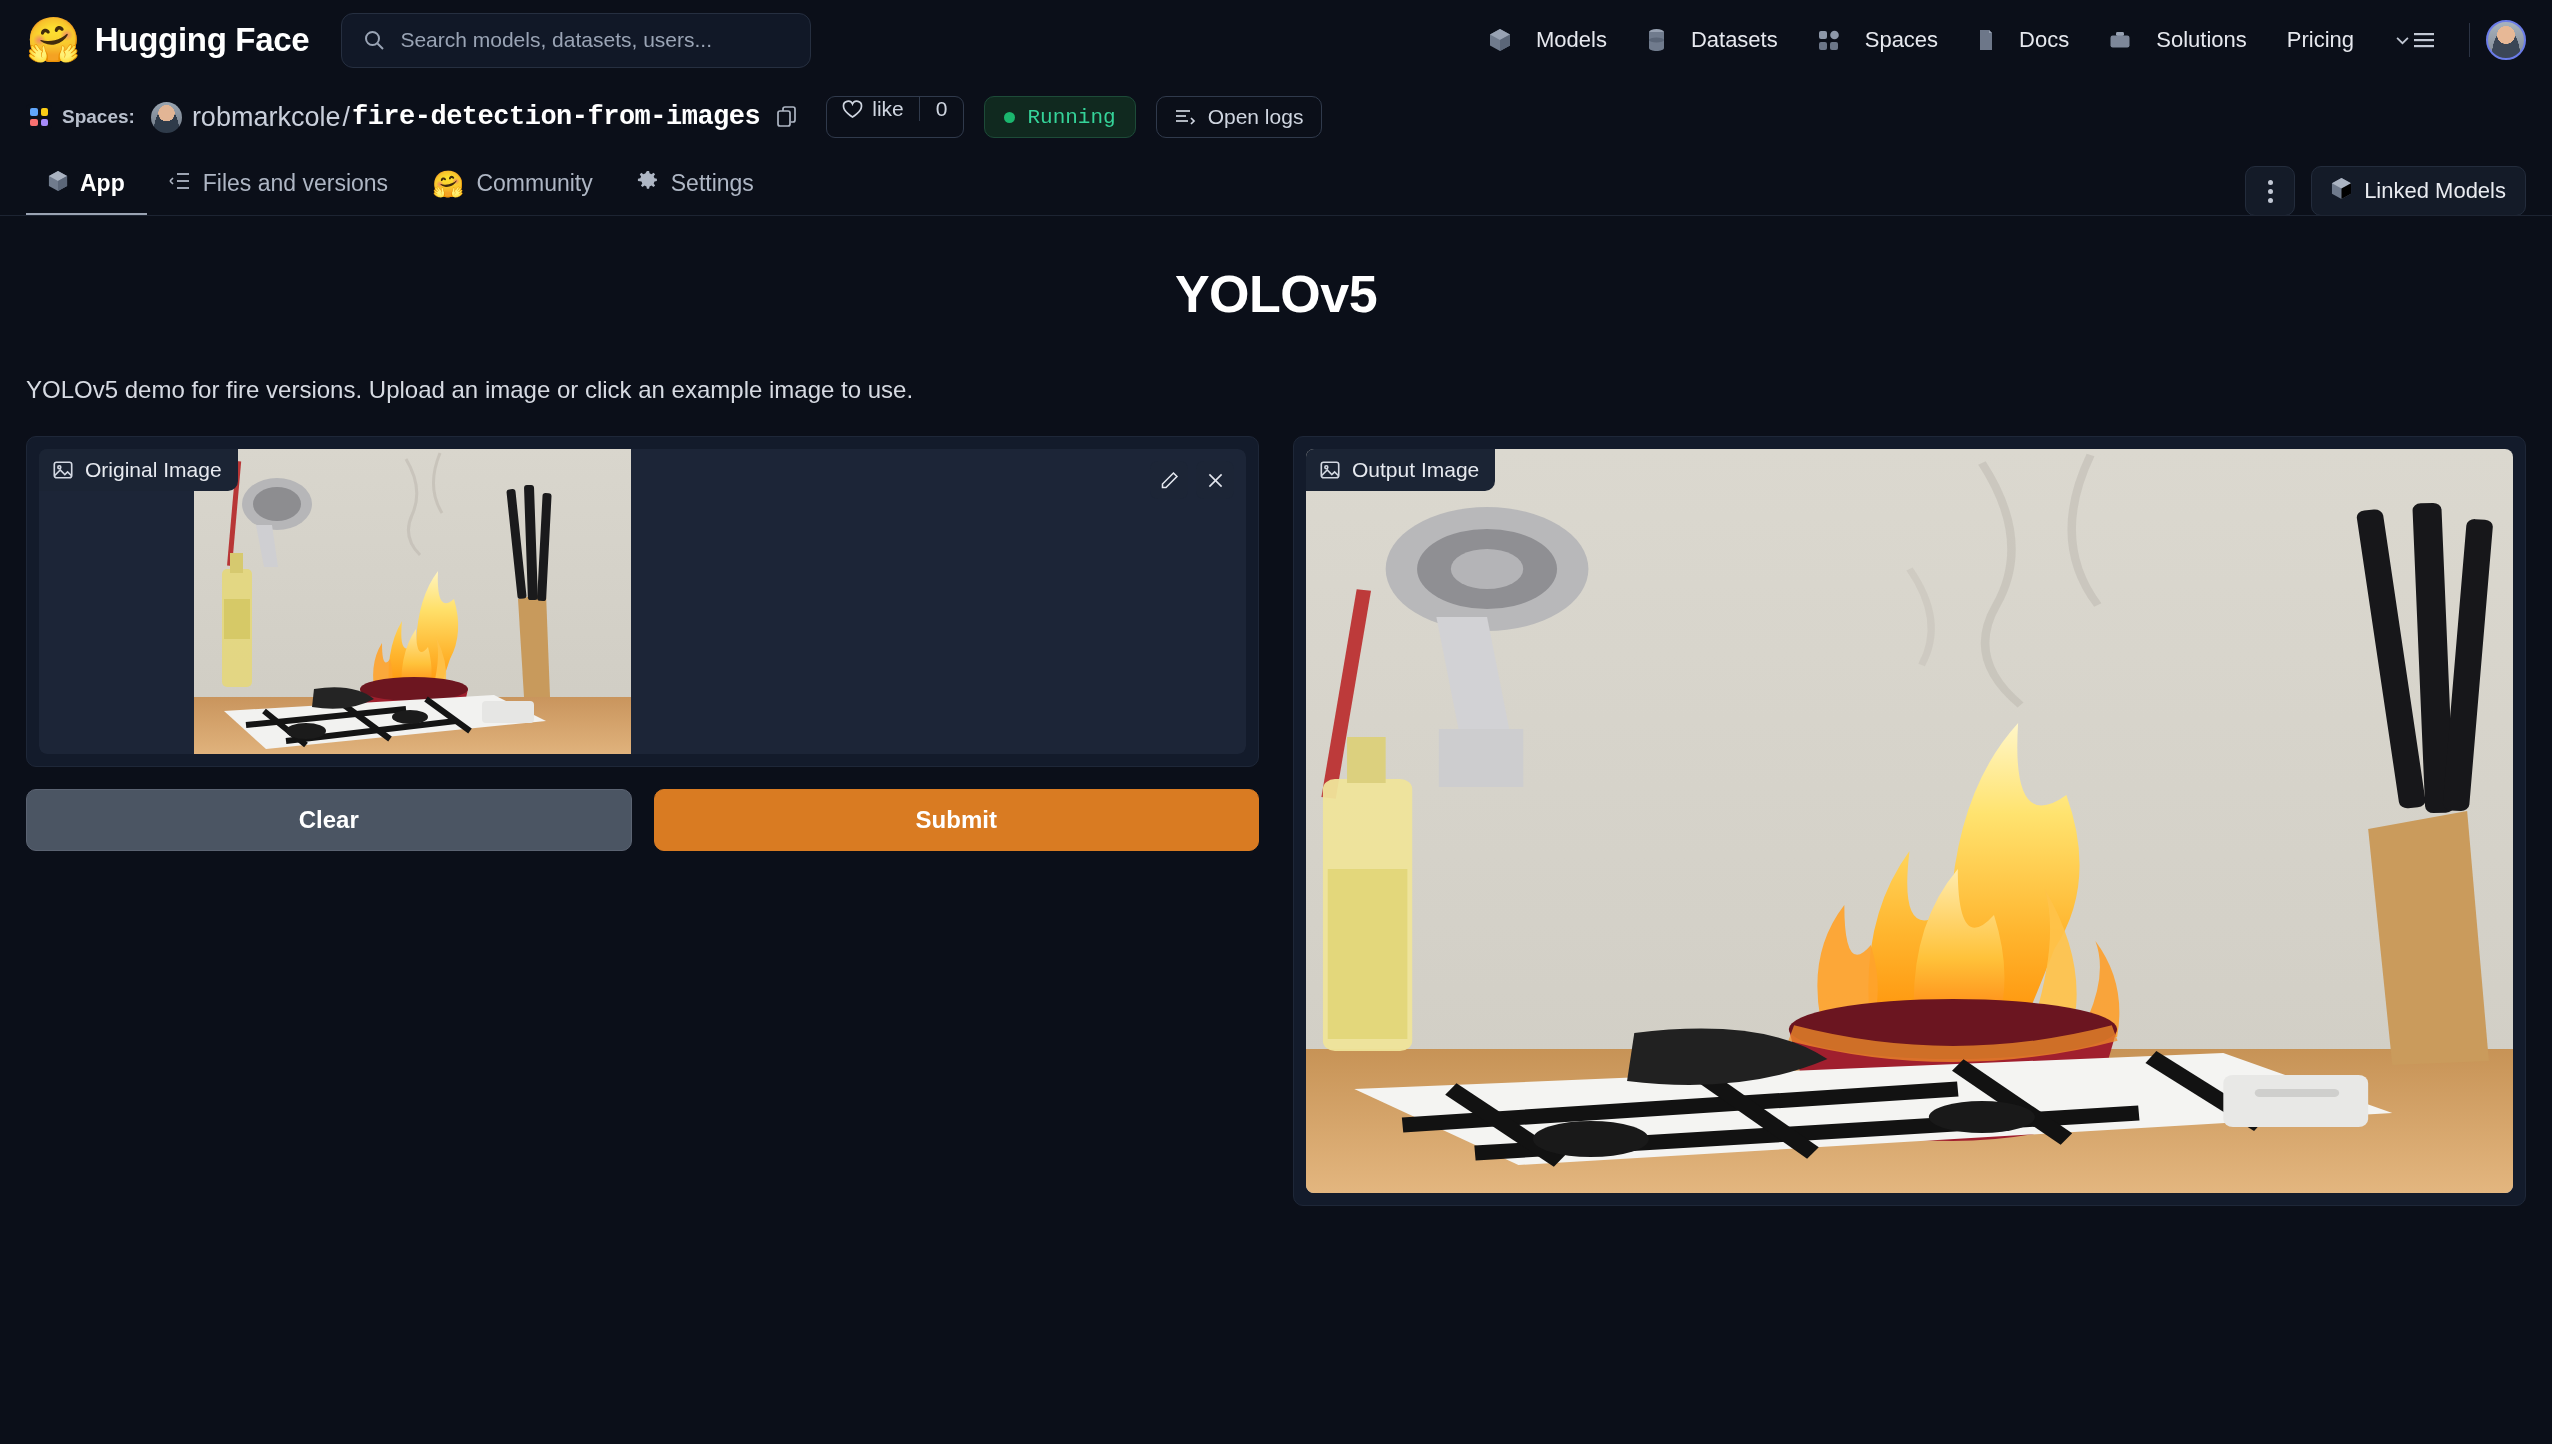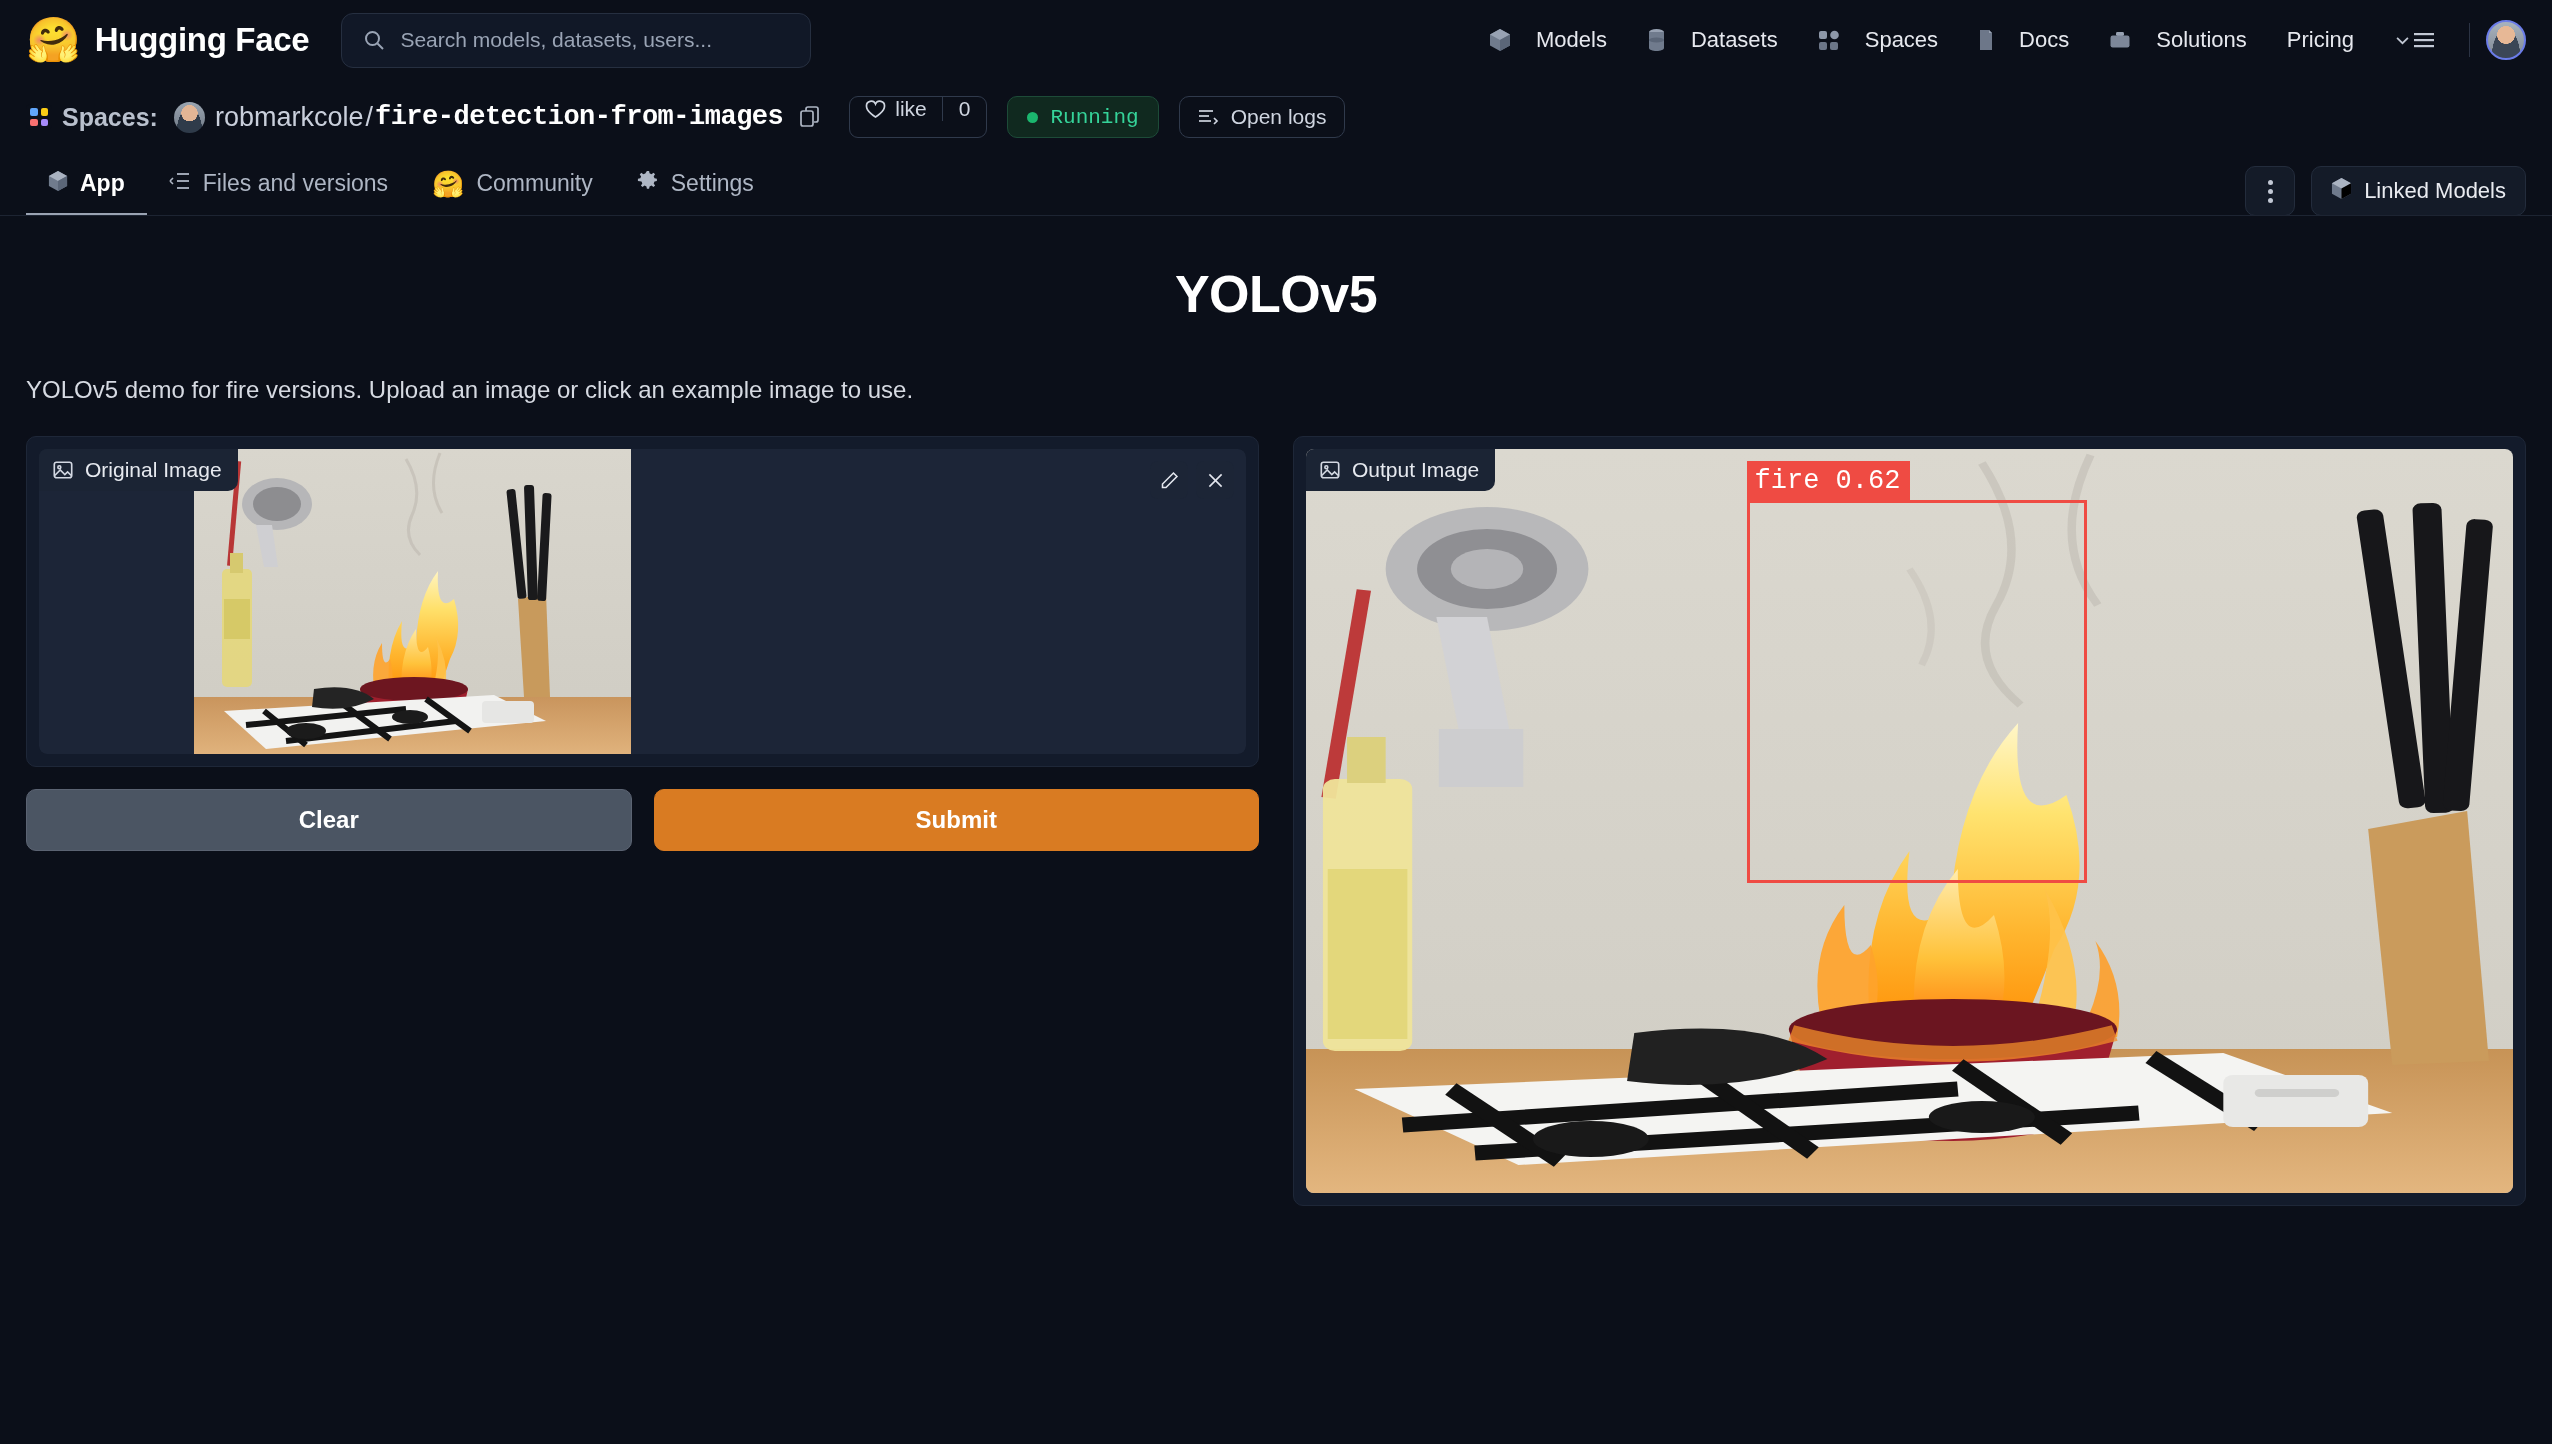--- a/index.html
+++ b/index.html
@@ -64,21 +64,21 @@
     height: 74px;
   }
   .spaces-icon {
     width: 26px; height: 26px; border-radius: 5px;
     display: grid; grid-template-columns: 1fr 1fr; grid-template-rows: 1fr 1fr;
     gap: 3px; padding: 4px; background: #0b0f19; margin-right: 10px;
   }
   .spaces-icon i { border-radius: 2px; display: block; }
   .sp1 { background: #60a5fa; } .sp2 { background: #facc15; }
   .sp3 { background: #f87171; } .sp4 { background: #a78bfa; }
-  .spaces-label { color: #b9c0cd; font-size: 25px; font-weight: 600; margin-right: 16px; }
+  .spaces-label { color: #b9c0cd; font-size: 19px; font-weight: 600; margin-right: 16px; }
   .owner-avatar {
     width: 31px; height: 31px; border-radius: 50%; margin-right: 10px;
     background:
       radial-gradient(circle at 50% 36%, #e2b595 0 32%, transparent 33%),
       radial-gradient(ellipse at 50% 100%, #2f3b4a 0 58%, transparent 59%),
       linear-gradient(#9aa5b1, #6f7885);
     flex: 0 0 auto;
   }
   .owner-name { color: #c9cfdb; font-size: 27px; }
   .slash { color: #c9cfdb; font-size: 27px; padding: 0 2px; }
@@ -614,21 +614,18 @@
                 <path d="M540 616 L630 690"></path>
                 <path d="M700 608 L790 676"></path>
             </g>
             <ellipse cx="236" cy="690" rx="48" ry="18" fill="#191919"></ellipse>
             <ellipse cx="560" cy="668" rx="44" ry="16" fill="#191919"></ellipse>
             <path d="M272 584 q108 -16 160 26 q-70 36 -166 22z" fill="#212121"></path>
             <rect x="760" y="626" width="120" height="52" rx="8" fill="#e8e8e6"></rect>
             <rect x="786" y="640" width="70" height="8" rx="4" fill="#cfcfcd"></rect>
           </svg>
 
-          <div class="bbox" style="left: 36.5%; top: 6.9%; width: 28.2%; height: 51.5%;">
-            <span class="bbox-label">fire 0.62</span>
-          </div>
         </div>
       </div>
     </div>
 
   </div>
 </div>
 
 </body></html>

